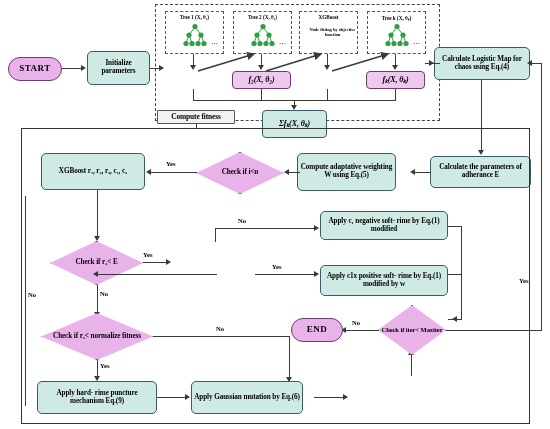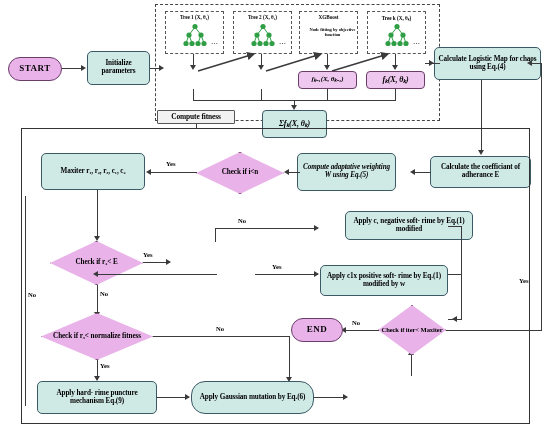--- a/index.html
+++ b/index.html
@@ -142,21 +142,21 @@
     <defs>
       <marker id="dm" markerWidth="6" markerHeight="6" refX="5" refY="3" orient="auto">
         <path d="M0,0 L6,3 L0,6 z" fill="#3a3a3a"></path>
       </marker>
     </defs>
     <line x1="43" y1="21" x2="99" y2="4" stroke="#3a3a3a" stroke-width="1.4" marker-end="url(#dm)"></line>
     <line x1="111" y1="21" x2="166" y2="4" stroke="#3a3a3a" stroke-width="1.4" marker-end="url(#dm)"></line>
     <line x1="177" y1="21" x2="233" y2="4" stroke="#3a3a3a" stroke-width="1.4" marker-end="url(#dm)"></line>
   </svg>
 
-  <div class="node fbox" style="left:298px;top:71px;width:59px;height:18px;font-size:7px;">fₖ₋₁(X, θₖ₋₁)</div>
+  <div class="node fbox" style="left:232px;top:71px;width:59px;height:18px;">f₂(X, θ₂)</div>
   <div class="node fbox" style="left:366px;top:71px;width:59px;height:18px;">fₖ(X, θₖ)</div>
 
   <div class="ln lnv" style="left:193px;top:89px;height:12px;"></div>
   <div class="ln lnv" style="left:261px;top:89px;height:12px;"></div>
   <div class="ln lnv" style="left:327px;top:89px;height:12px;"></div>
   <div class="ln lnv" style="left:395px;top:89px;height:12px;"></div>
   <div class="ln lnh" style="left:193px;top:100px;width:203px;"></div>
   <div class="ln lnv" style="left:294px;top:100px;height:7px;"></div>
   <div class="arw ar-d" style="left:291px;top:105px;"></div>
 
@@ -165,69 +165,69 @@
   <div class="node plain" style="left:157px;top:110px;width:78px;height:14px;">Compute fitness</div>
 
   <div class="node term" style="left:8px;top:57px;width:54px;height:24px;">START</div>
   <div class="ln lnh" style="left:62px;top:68px;width:21px;"></div>
   <div class="arw ar-r" style="left:81px;top:65px;"></div>
 
   <div class="node proc" style="left:87px;top:51px;width:63px;height:34px;">Initialize parameters</div>
   <div class="ln lnh" style="left:150px;top:68px;width:13px;"></div>
   <div class="arw ar-r" style="left:159px;top:65px;"></div>
 
-  <div class="node proc" style="left:434px;top:47px;width:107px;height:33px;">Calculate Logistic Map for chaos using Eq.(4)</div>
+  <div class="node proc" style="left:434px;top:47px;width:96px;height:33px;">Calculate Logistic Map for chaos using Eq.(4)</div>
   <div class="ln lnh" style="left:425px;top:63px;width:15px;"></div>
   <div class="arw ar-r" style="left:429px;top:60px;"></div>
 
   <div class="ln lnv" style="left:481px;top:80px;height:72px;"></div>
   <div class="arw ar-d" style="left:478px;top:150px;"></div>
 
-  <div class="node proc" style="left:430px;top:156px;width:101px;height:32px;">Calculate the coefficiant of adherance E</div>
+  <div class="node proc" style="left:430px;top:156px;width:101px;height:32px;">Calculate the parameters of adherance E</div>
 
   <div class="ln lnh" style="left:415px;top:172px;width:16px;"></div>
   <div class="arw ar-l" style="left:410px;top:169px;"></div>
 
-  <div class="node proc" style="left:297px;top:153px;width:99px;height:38px;font-style:italic;">Compute adaptative weighting W using Eq.(5)</div>
+  <div class="node proc" style="left:297px;top:153px;width:99px;height:38px;">Compute adaptative weighting W using Eq.(5)</div>
 
   <div class="ln lnh" style="left:288px;top:172px;width:12px;"></div>
   <div class="arw ar-l" style="left:284px;top:169px;"></div>
 
   <div class="dash" style="left:21px;top:128px;width:509px;height:296px;border-color:#333;border-style:solid;border-width:1.3px;"></div>
 
   <div class="ln lnv" style="left:196px;top:124px;height:5px;"></div>
 
   <div class="node dec" style="left:196px;top:152px;width:88px;height:42px;">
     <span class="dtxt">Check if i&lt;n</span>
   </div>
 
   <div class="ln lnh" style="left:150px;top:172px;width:47px;"></div>
   <div class="arw ar-l" style="left:146px;top:169px;"></div>
   <div class="elbl" style="left:166px;top:160px;">Yes</div>
 
-  <div class="node proc" style="left:41px;top:153px;width:104px;height:37px;">Maxiter r₁, r₂, r₃, c₁, c₂</div>
+  <div class="node proc" style="left:41px;top:153px;width:104px;height:37px;">XGBoost r₁, r₂, r₃, c₁, c₂</div>
 
   <div class="ln lnv" style="left:97px;top:190px;height:48px;"></div>
   <div class="arw ar-d" style="left:94px;top:236px;"></div>
 
   <div class="node dec" style="left:50px;top:241px;width:93px;height:44px;">
     <span class="dtxt">Check if r₂&lt; E</span>
   </div>
 
   <div class="ln lnh" style="left:143px;top:262px;width:27px;"></div>
   <div class="arw ar-r" style="left:166px;top:259px;"></div>
   <div class="elbl" style="left:143px;top:251px;">Yes</div>
 
 
   <div class="ln lnv" style="left:215px;top:228px;height:14px;"></div>
   <div class="ln lnh" style="left:215px;top:228px;width:103px;"></div>
   <div class="arw ar-r" style="left:314px;top:225px;"></div>
   <div class="elbl" style="left:238px;top:217px;">No</div>
 
-  <div class="node proc" style="left:320px;top:211px;width:128px;height:29px;margin-left:25px;">Apply c₁ negative soft- rime by Eq.(1) modified</div>
+  <div class="node proc" style="left:320px;top:211px;width:128px;height:29px;">Apply c₁ negative soft- rime by Eq.(1) modified</div>
 
   <div class="ln lnv" style="left:215px;top:285px;height:0px;"></div>
   <div class="ln lnh" style="left:255px;top:274px;width:63px;"></div>
   <div class="arw ar-r" style="left:314px;top:271px;"></div>
   <div class="elbl" style="left:272px;top:263px;">Yes</div>
 
   <div class="node proc" style="left:320px;top:258px;width:128px;height:31px;margin-top:7px;">Apply c1x positive soft- rime by Eq.(1) modified by w</div>
 
   <div class="ln lnh" style="left:448px;top:226px;width:14px;"></div>
   <div class="ln lnh" style="left:448px;top:274px;width:14px;"></div>
@@ -259,21 +259,21 @@
 
   <div class="elbl" style="left:28px;top:291px;">No</div>
   <div class="ln lnv" style="left:25px;top:196px;height:210px;"></div>
   <div class="ln lnh" style="left:25px;top:196px;width:0px;"></div>
 
   <div class="node proc" style="left:37px;top:381px;width:120px;height:33px;">Apply hard- rime puncture mechanism Eq.(9)</div>
 
   <div class="ln lnh" style="left:157px;top:397px;width:32px;"></div>
   <div class="arw ar-r" style="left:185px;top:394px;"></div>
 
-  <div class="node proc" style="left:191px;top:381px;width:123px;height:33px;border-radius:14px;">Apply Gaussian mutation by Eq.(6)</div>
+  <div class="node proc" style="left:191px;top:381px;width:112px;height:33px;">Apply Gaussian mutation by Eq.(6)</div>
 
   <div class="ln lnh" style="left:314px;top:397px;width:33px;"></div>
   <div class="arw ar-r" style="left:343px;top:394px;"></div>
 
 
   <div class="ln lnv" style="left:411px;top:354px;height:22px;"></div>
   <div class="arw ar-u" style="left:408px;top:350px;"></div>
 
   <div class="node dec" style="left:378px;top:305px;width:68px;height:50px;font-size:6.6px;">
     <span class="dtxt" style="padding:0 2px;">Check if iter&lt; Maxiter</span>

